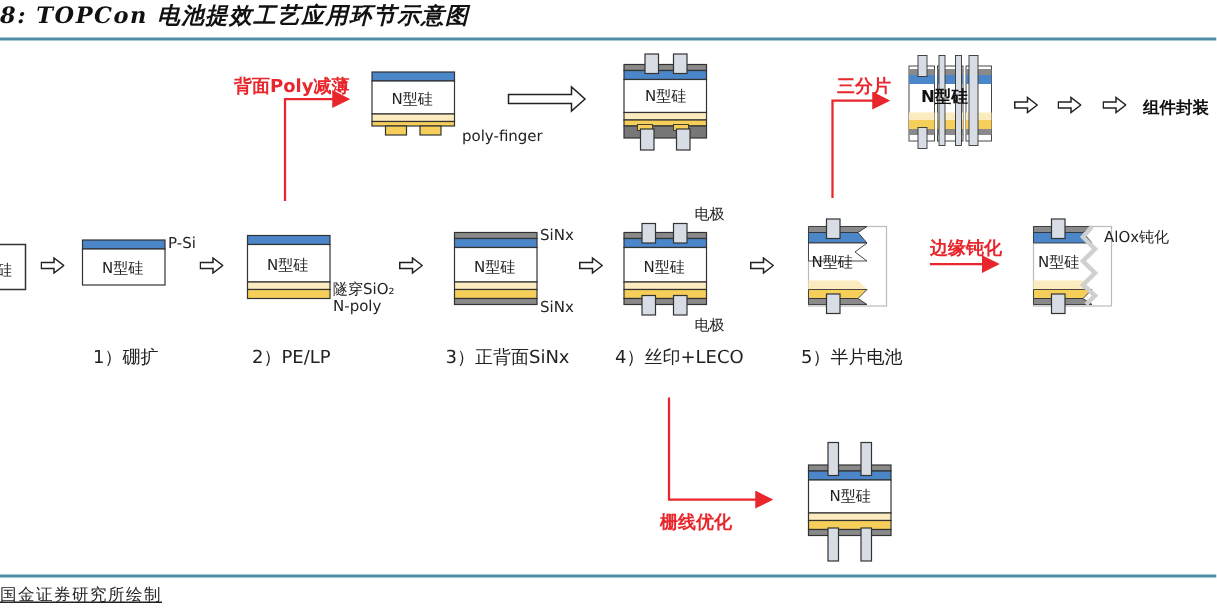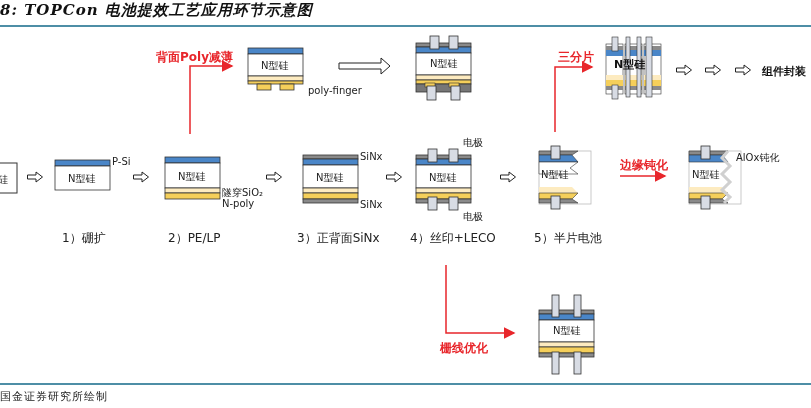--- a/index.html
+++ b/index.html
@@ -1,19 +1,19 @@
 <!DOCTYPE html>
 <html><head>
 <meta charset="utf-8">
 <style>
   html, body { margin:0; padding:0; background:#fff; }
   body { width:811px; height:408px; position:relative; overflow:hidden; font-family:"DejaVu Sans", sans-serif; }
   .title { position:absolute; left:0; top:1px; font-family:"DejaVu Serif", serif; font-style:italic; font-weight:bold; font-size:15px; color:#111; white-space:nowrap; letter-spacing:1px;text-align:right; }
   .rule { position:absolute; left:0; width:811px; height:2px; background:#4e8ea6; }
-  .source { position:absolute; left:0; top:389px; font-family:"DejaVu Serif", serif; font-size:11px; color:#222; white-space:nowrap; letter-spacing:1px;}
+  .source { position:absolute; left:0; top:389px; font-family:"DejaVu Serif", serif; font-size:11px; color:#222; white-space:nowrap; letter-spacing:1px;text-decoration:underline;}
   svg.diagram { position:absolute; left:0; top:0; }
   .lbl { font-family:"DejaVu Sans", sans-serif; font-size:10px; fill:#222; }
   .step { font-family:"DejaVu Sans", sans-serif; font-size:12px; fill:#222; }
   .red { font-family:"DejaVu Sans", sans-serif; font-size:12px; font-weight:bold; fill:#e8262b; }
   .blk { font-family:"DejaVu Sans", sans-serif; font-size:11px; font-weight:bold; fill:#111; }
 </style>
 </head>
 <body>
 
 <div class="title">8: TOPCon 电池提效工艺应用环节示意图</div>

